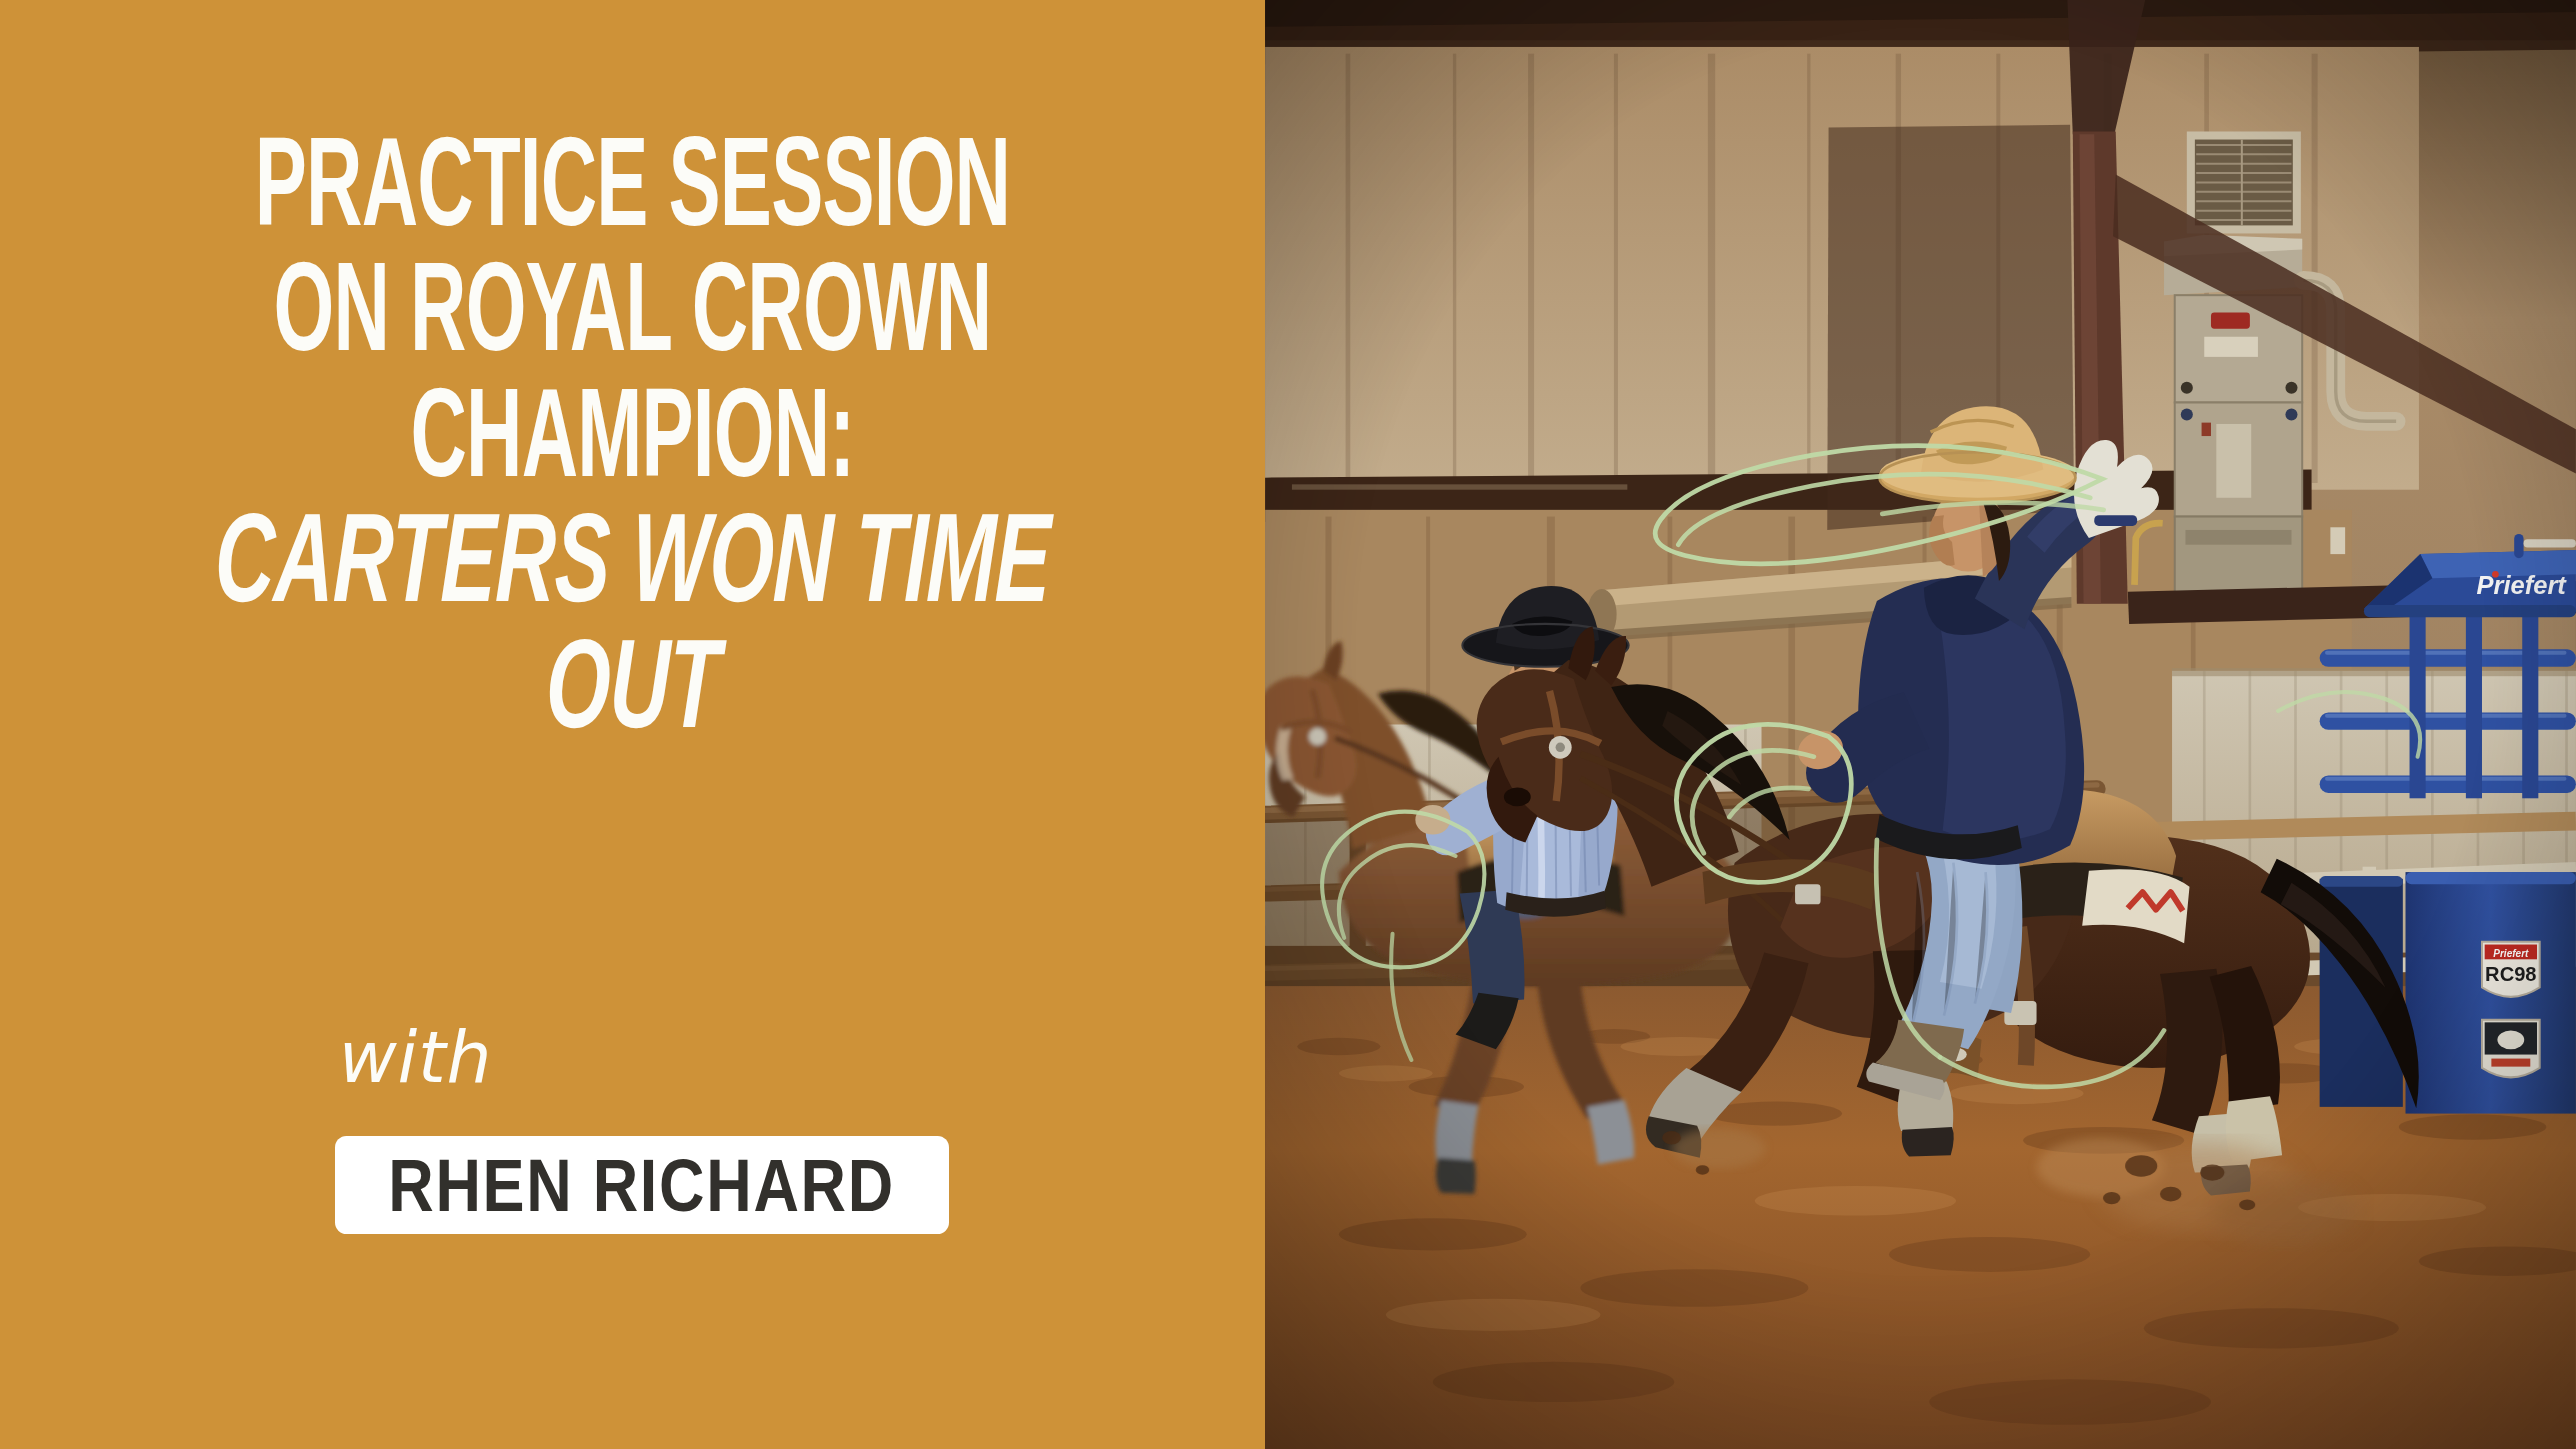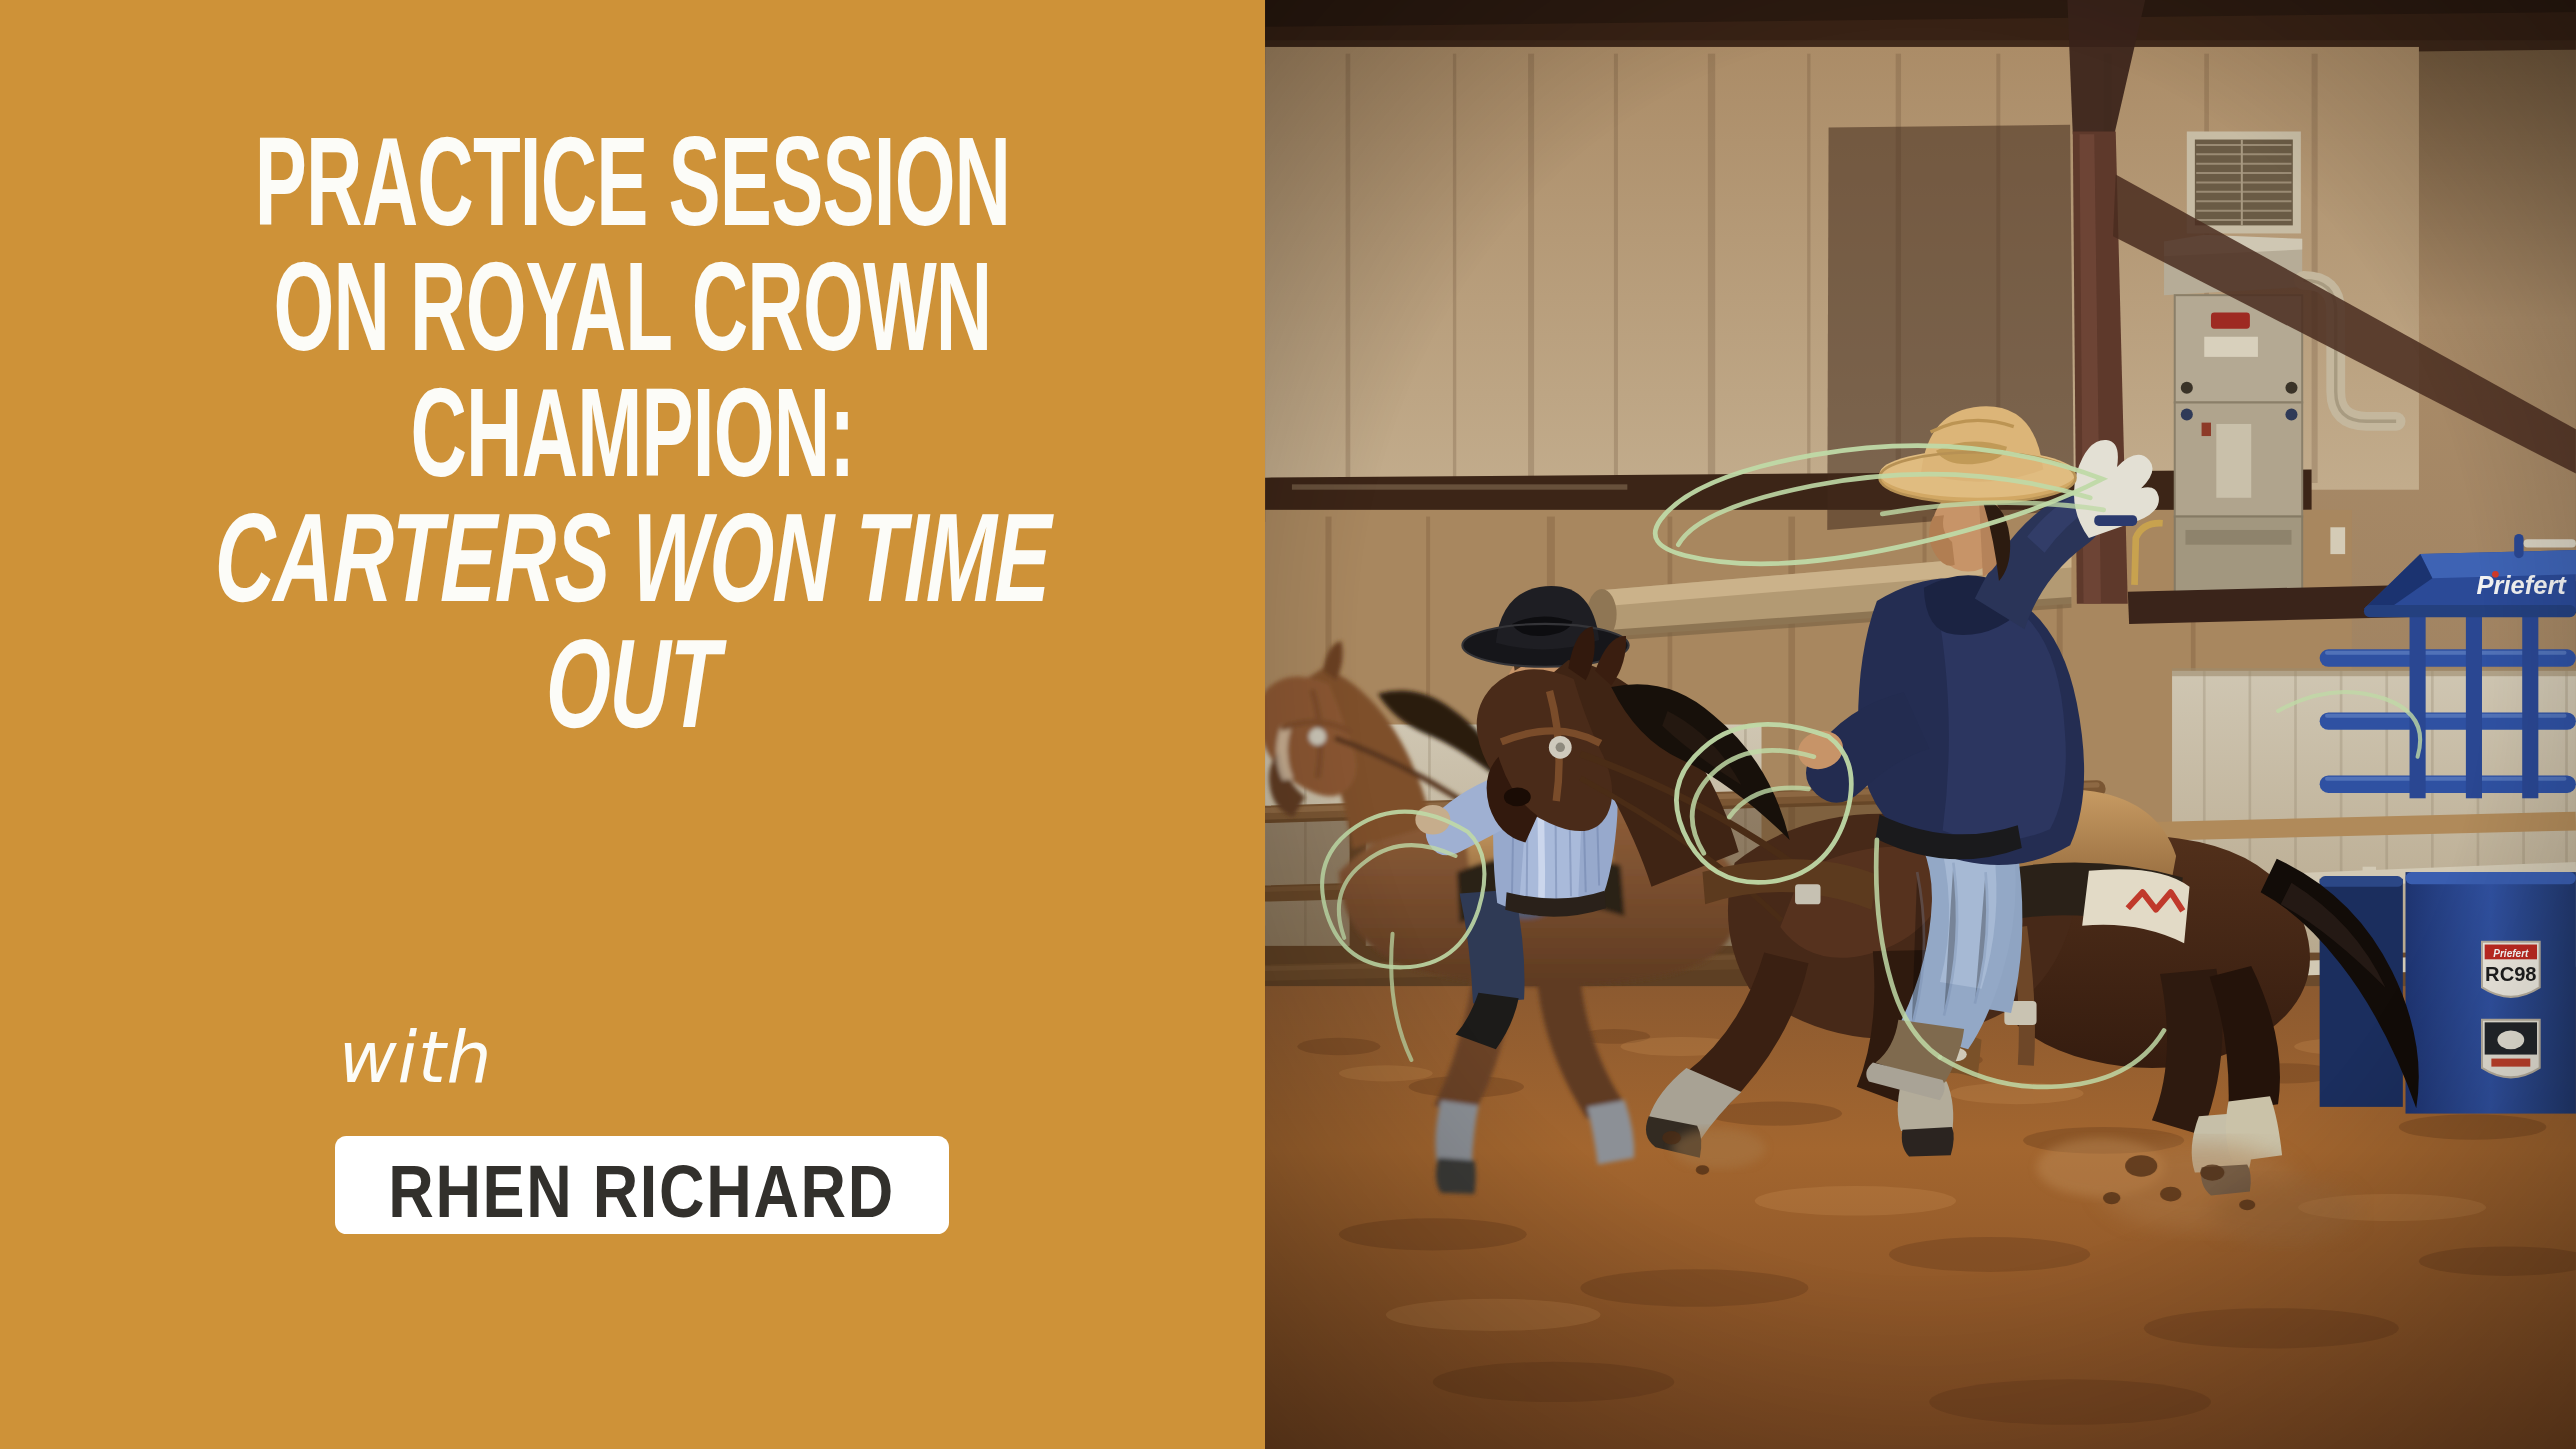--- a/index.html
+++ b/index.html
@@ -48,21 +48,21 @@
     letter-spacing:0.7px;
     transform:translateX(-217px);
   }
 
   #name-badge{
     position:absolute;
     left:335px; top:1136px;
     width:614px; height:98px;
     background:#FFFFFF;
     border-radius:11.4px;
-    display:flex; align-items:flex-end; justify-content:center;
+    display:flex; align-items:center; justify-content:center;
   }
   #name-badge-text{
     color:#32302C;
     font-family:"Liberation Sans Narrow","Liberation Sans",sans-serif;
     font-weight:700;
     font-size:75px;
     letter-spacing:2px;
     transform:scaleX(0.84);
     white-space:nowrap;
   }

